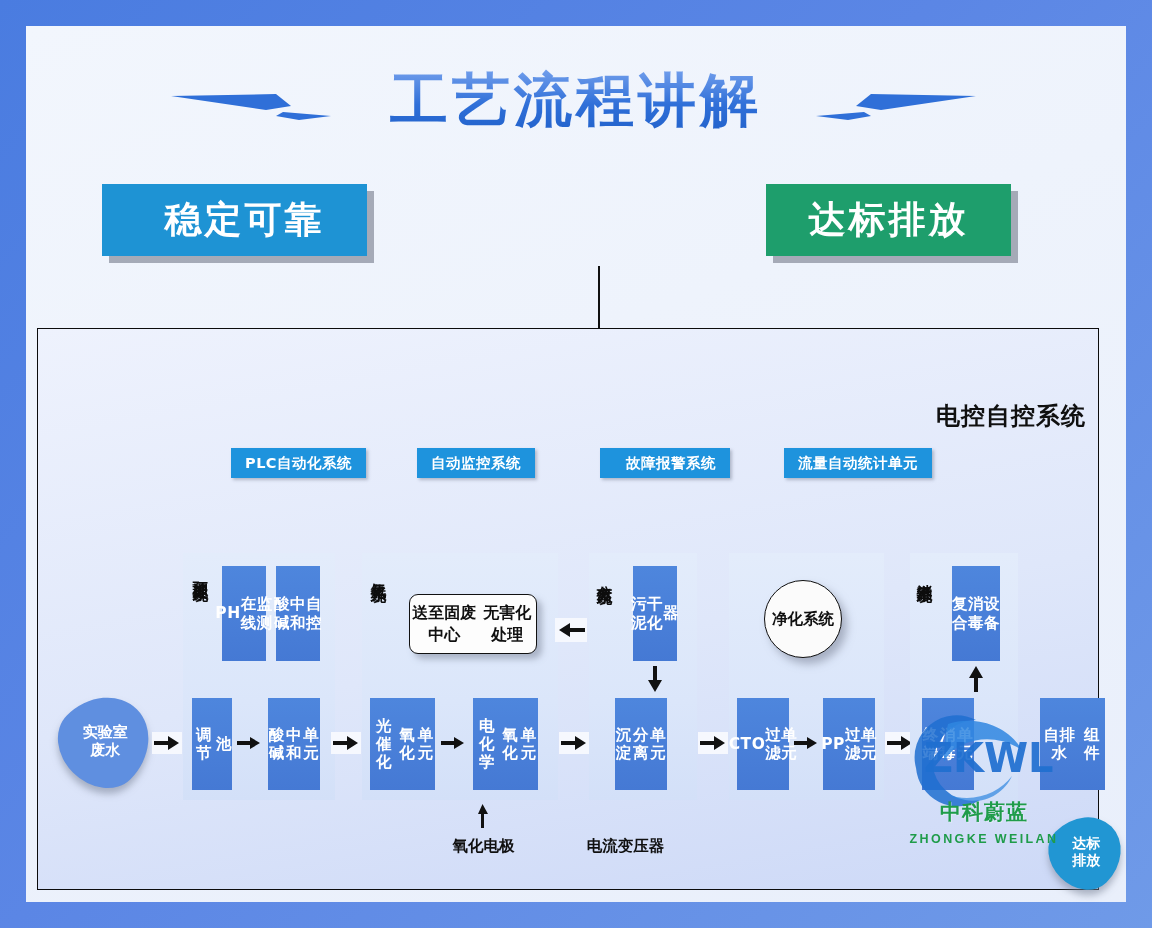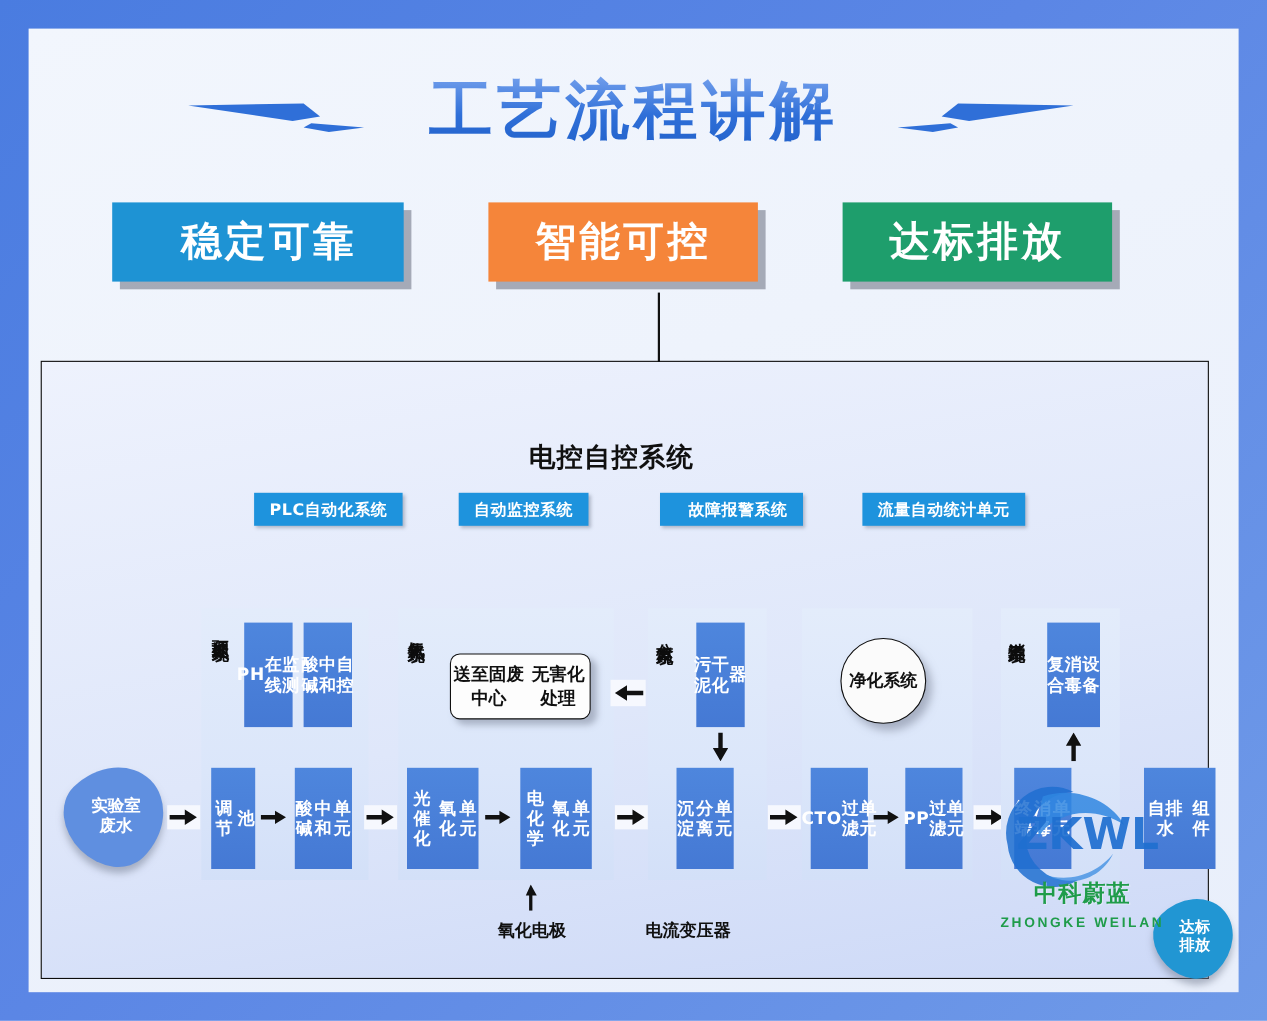--- a/index.html
+++ b/index.html
@@ -47,21 +47,21 @@
     border-top:13px solid #111;
   }
 
   
   .panel{
     position:absolute;left:11px;top:302px;width:1060px;height:560px;
     border:1.5px solid #0c0c0c;
     background:linear-gradient(170deg,#eef2fd 0%,#dfe7fa 55%,#cdd9f7 100%);
   }
   .panel-title{
-    position:absolute;top:72px;left:0;width:1060px;text-align:center;
+    position:absolute;top:72px;left:0;width:1060px;text-align:right;
     font-size:24px;font-weight:bold;color:#101010;letter-spacing:1px;
     font-family:"DejaVu Sans","Liberation Sans",sans-serif;
   }
   .tags{position:absolute;top:120px;left:0;width:1060px;height:32px;margin-left:12px;}
   .tag{
     position:absolute;height:30px;padding:0 14px;
     display:flex;align-items:center;justify-content:center;
     background:#1e93dd;color:#fff;font-size:14.5px;font-weight:bold;letter-spacing:.5px;
     box-shadow:2px 2px 3px rgba(110,120,140,.45);
     font-family:"DejaVu Sans","Liberation Sans",sans-serif;
@@ -161,23 +161,20 @@
   <div class="deco deco-r">
     <svg width="160" height="40" viewBox="0 0 160 40">
       <polygon points="160,10 55,8 40,20 65,24" fill="#2f6fd8"></polygon>
       <polygon points="48,26 0,30 32,34 55,30" fill="#2f6fd8"></polygon>
     </svg>
   </div>
 
   <div class="badges">
     <div class="badge" id="badge0" style="background: rgb(30, 147, 212); padding-left: 20px;">
       <span>稳定可靠</span>
-    </div>
-    <div class="badge" id="badge1" style="background: rgb(245, 133, 58);">
-      <span>智能可控</span>
     </div>
     <div class="badge" id="badge2" style="background: rgb(30, 158, 108);">
       <span>达标排放</span>
     </div>
   </div>
   <div class="stem"></div>
 
   <div class="panel"></div>
 
   <div class="panel-title" style="position:absolute;top:374px;">电控自控系统</div>

